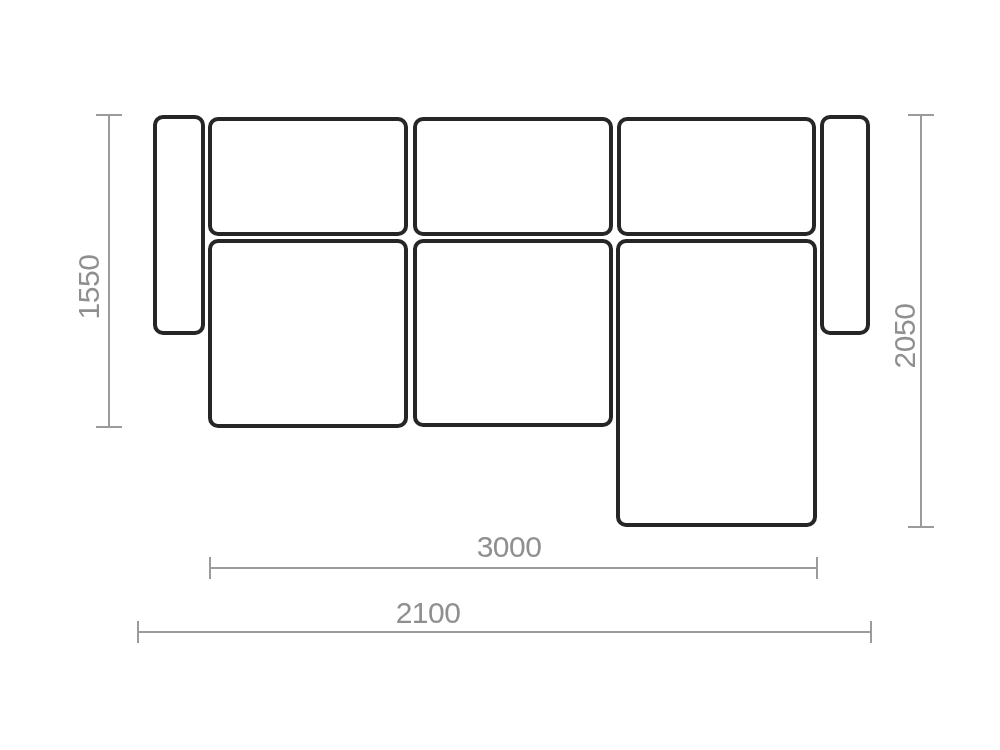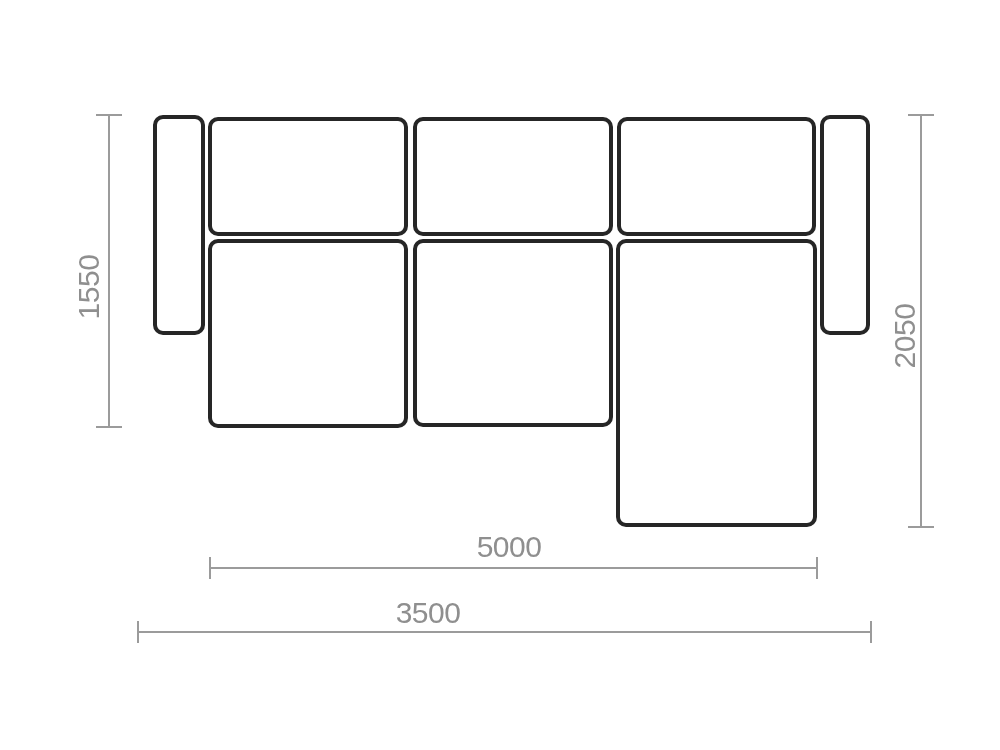--- a/index.html
+++ b/index.html
@@ -91,20 +91,20 @@
   <div class="dim-label rotated lbl-1550">1550</div>
 
   <div class="dim-line dl-right"></div>
   <div class="dim-cap dc-right-a"></div>
   <div class="dim-cap dc-right-b"></div>
   <div class="dim-label rotated lbl-2050">2050</div>
 
   <div class="dim-line dl-3000"></div>
   <div class="dim-cap dc-3000-a"></div>
   <div class="dim-cap dc-3000-b"></div>
-  <div class="dim-label lbl-3000">5000</div>
+  <div class="dim-label lbl-3000">3000</div>
 
   <div class="dim-line dl-3500"></div>
   <div class="dim-cap dc-3500-a"></div>
   <div class="dim-cap dc-3500-b"></div>
-  <div class="dim-label lbl-3500">3500</div>
+  <div class="dim-label lbl-3500">2100</div>
 
 </div>
 
 </body></html>

